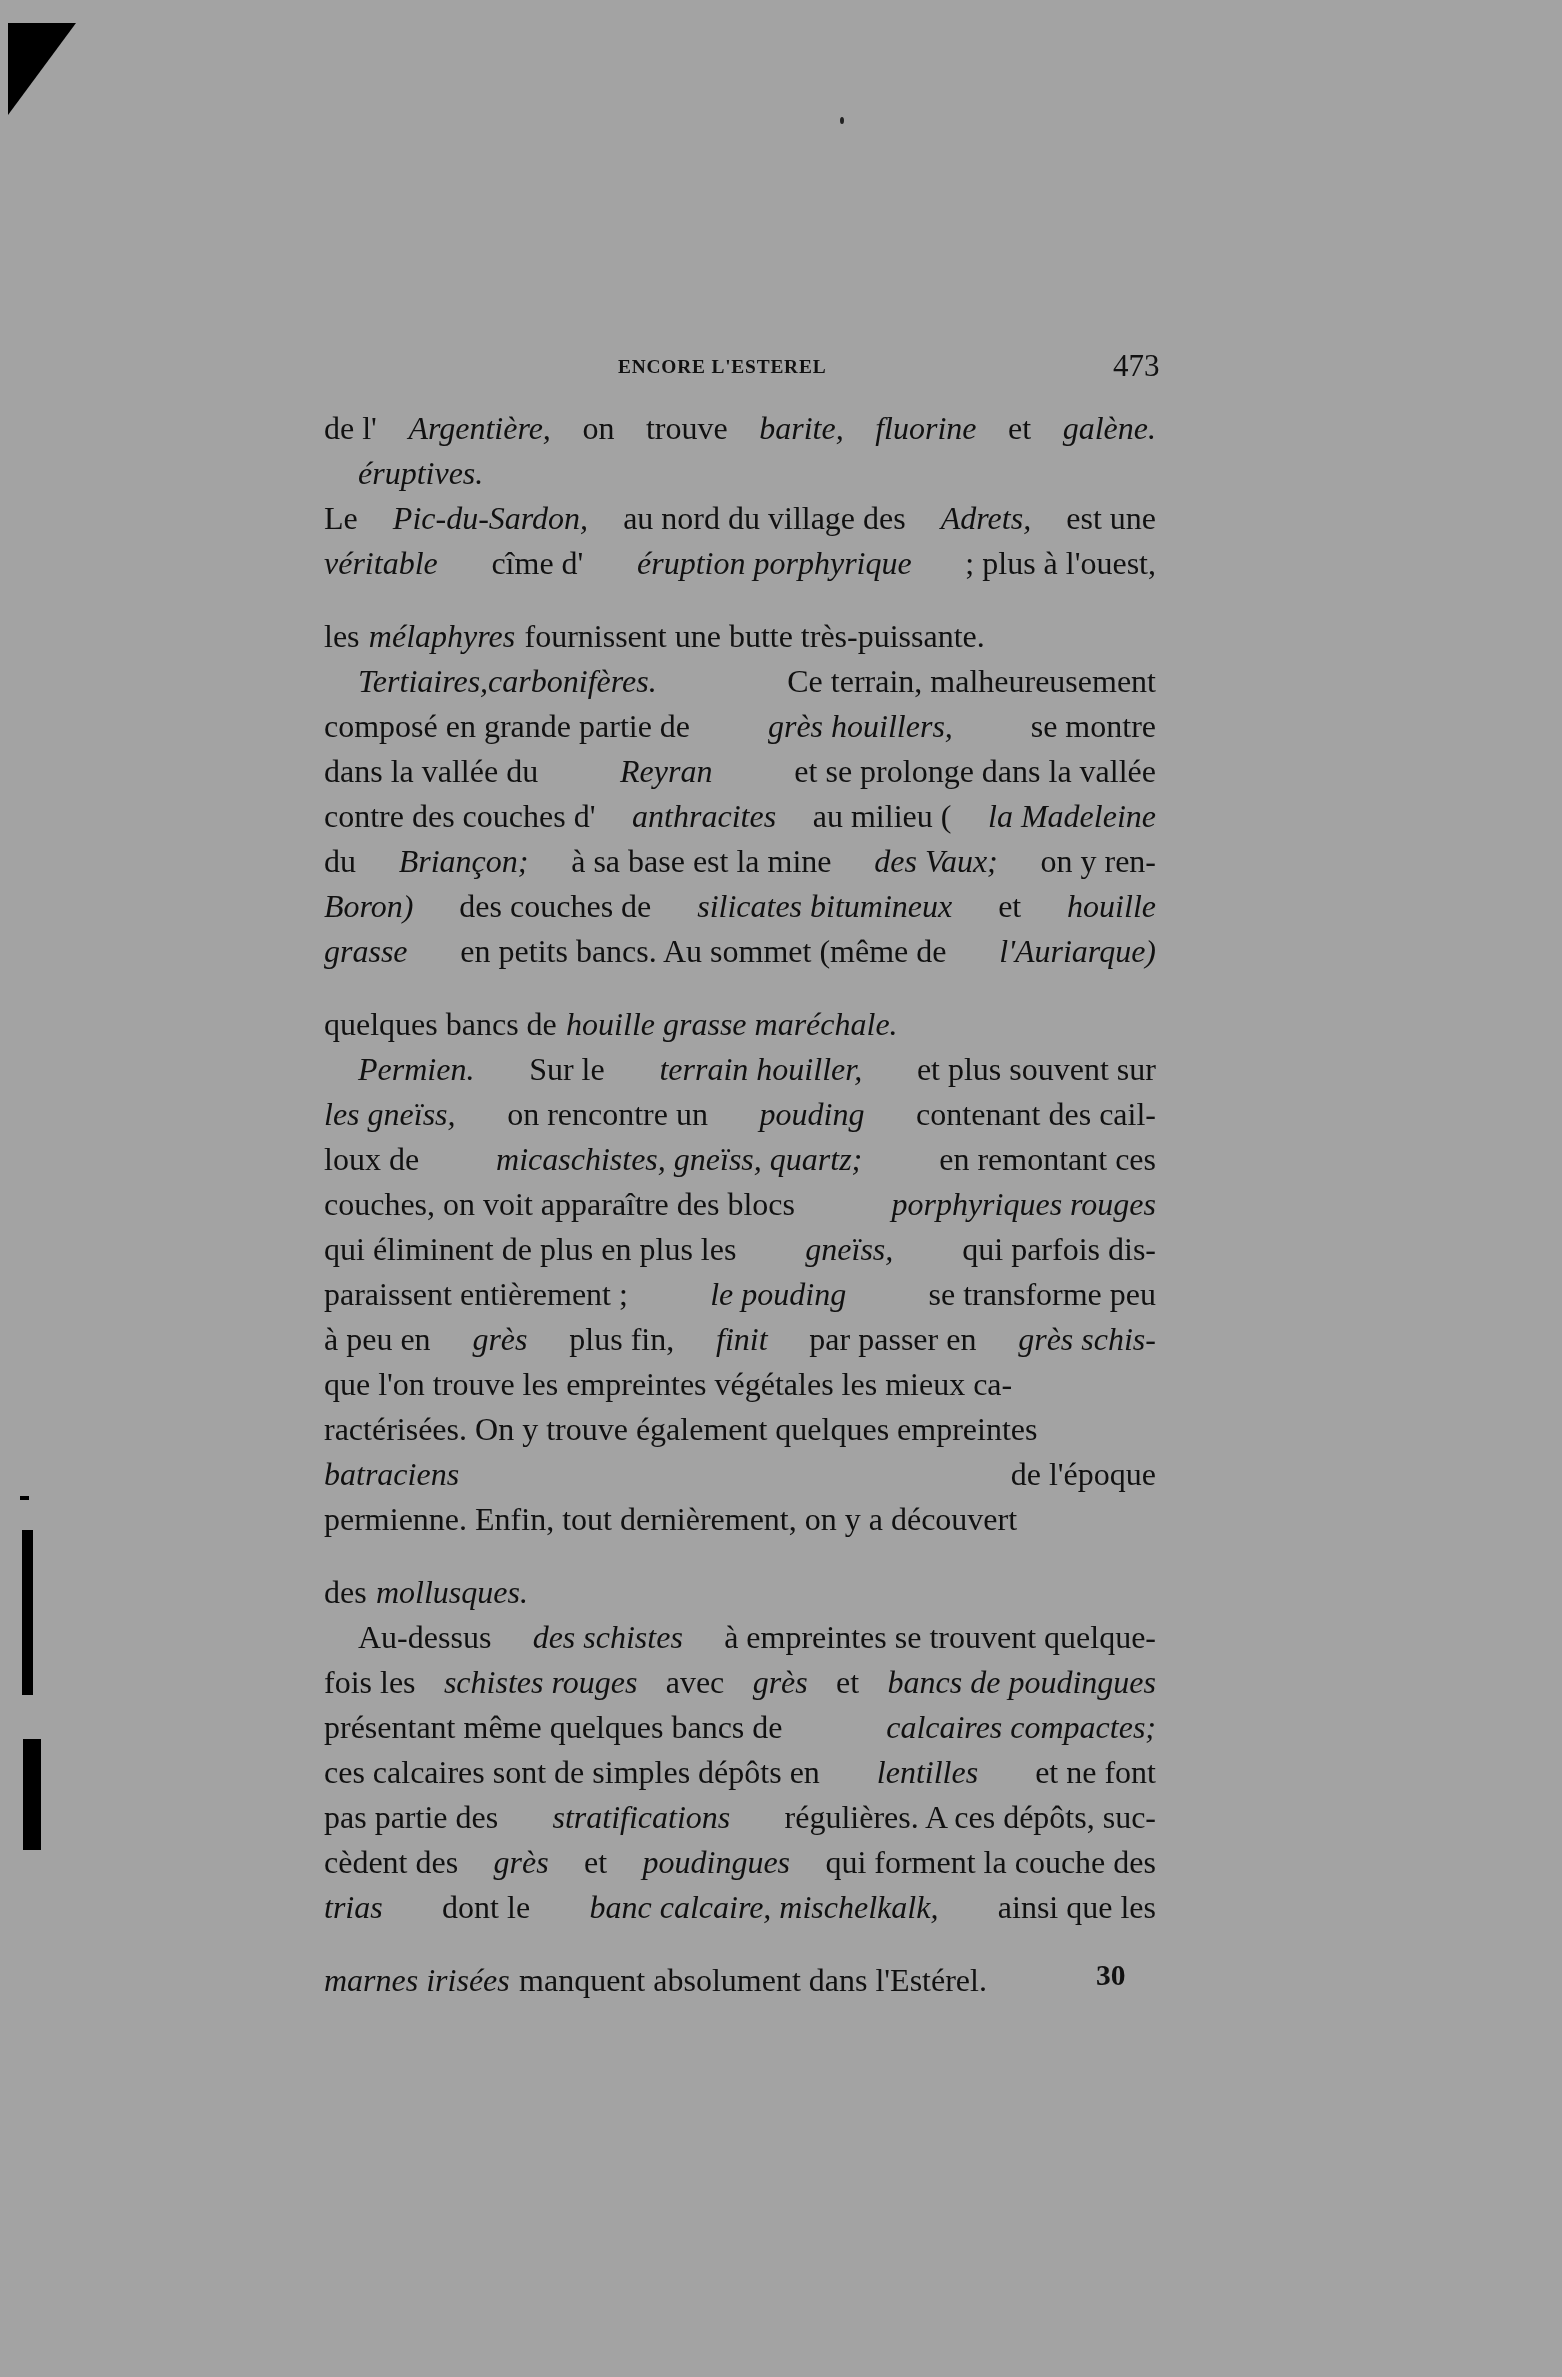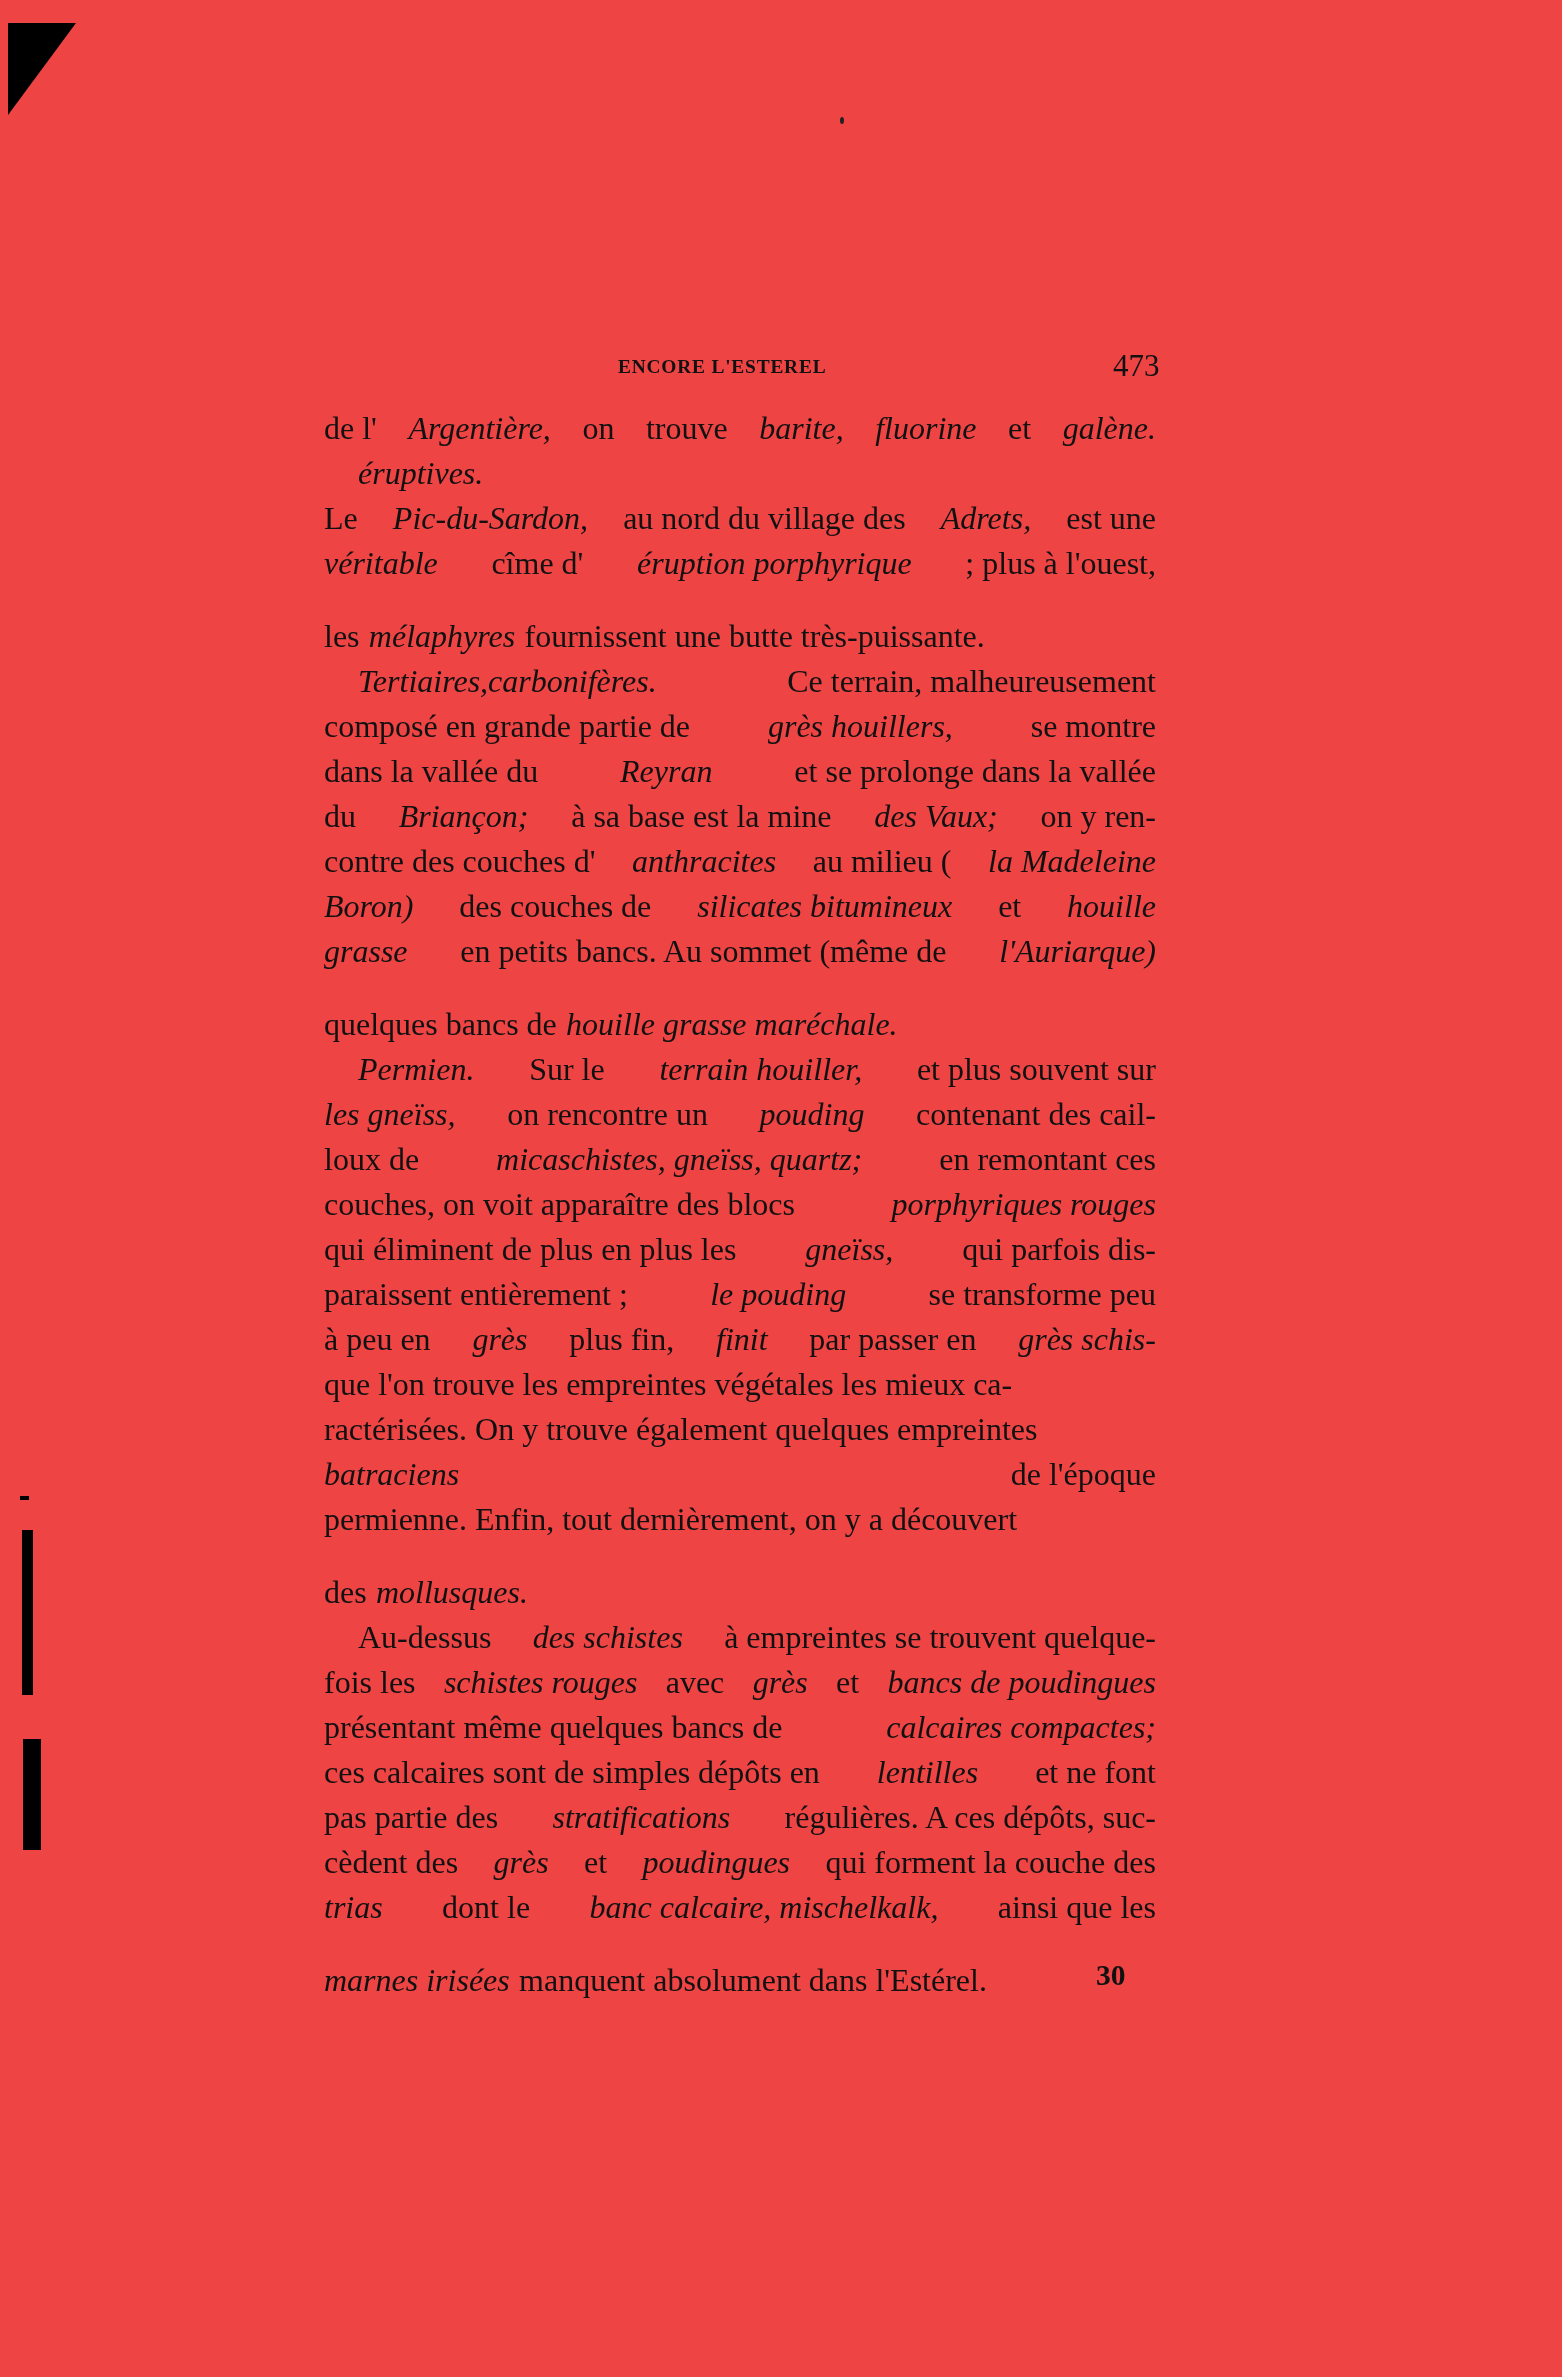--- a/index.html
+++ b/index.html
@@ -1,18 +1,18 @@
 <!DOCTYPE html>
 <html style="font-size:12.4px"><head>
 <meta charset="utf-8">
 <style>
   html, body { margin:0; padding:0; background:#ffffff; }
   body { width:1563px; height:2377px; position:relative; overflow:hidden;
          font-family:"DejaVu Serif","Liberation Serif",serif; color:#111; }
-  .page { position:absolute; left:0; top:0; width:1563px; height:2377px; background:#ef4444; }
+  .page { position:absolute; left:0; top:0; width:1563px; height:2377px; background:#a3a3a3; }
   .corner-mark { position:absolute; left:7.8px; top:23px; width:0; height:0;
          border-top:92px solid #000; border-right:68px solid transparent; }
   .edge-bar { position:absolute; background:#000; }
   .speck { position:absolute; background:#222; border-radius:50%; }
   .running-head { position:absolute; left:618px; top:356px; font-size:19.4px; letter-spacing:0.8px;
          font-weight:bold; font-family:"Liberation Serif","DejaVu Serif",serif; }
   .folio { position:absolute; left:1113px; top:348px; font-size:31px;
          font-family:"Liberation Serif","DejaVu Serif",serif; }
   .body-text { position:absolute; left:324px; top:406px; width:832px;text-align:right; }
   .line { height:45px; line-height:45px; font-size:32px; white-space:nowrap;
@@ -78,31 +78,31 @@
         <span class="seg">composé en grande partie de</span>
         <span class="seg it">grès houillers,</span>
         <span class="seg">se montre</span>
       </div>
       <div class="line">
         <span class="seg">dans la vallée du</span>
         <span class="seg it">Reyran</span>
         <span class="seg">et se prolonge dans la vallée</span>
       </div>
       <div class="line">
+        <span class="seg">contre des couches d'</span>
+        <span class="seg it">anthracites</span>
+        <span class="seg">au milieu (</span>
+        <span class="seg it">la Madeleine</span>
+      </div>
+      <div class="line">
         <span class="seg">du</span>
         <span class="seg it">Briançon;</span>
         <span class="seg">à sa base est la mine</span>
         <span class="seg it">des Vaux;</span>
         <span class="seg">on y ren-</span>
-      </div>
-      <div class="line">
-        <span class="seg">contre des couches d'</span>
-        <span class="seg it">anthracites</span>
-        <span class="seg">au milieu (</span>
-        <span class="seg it">la Madeleine</span>
       </div>
       <div class="line">
         <span class="seg it">Boron)</span>
         <span class="seg">des couches de</span>
         <span class="seg it">silicates bitumineux</span>
         <span class="seg">et</span>
         <span class="seg it">houille</span>
       </div>
       <div class="line">
         <span class="seg it">grasse</span>

